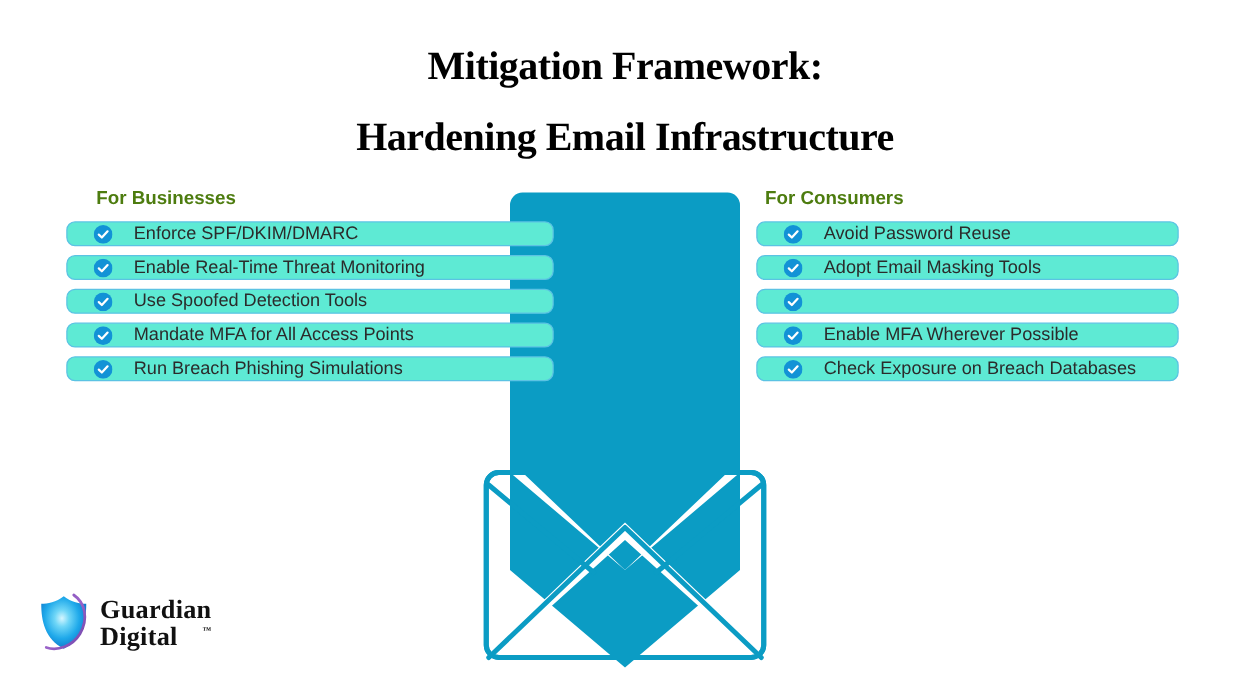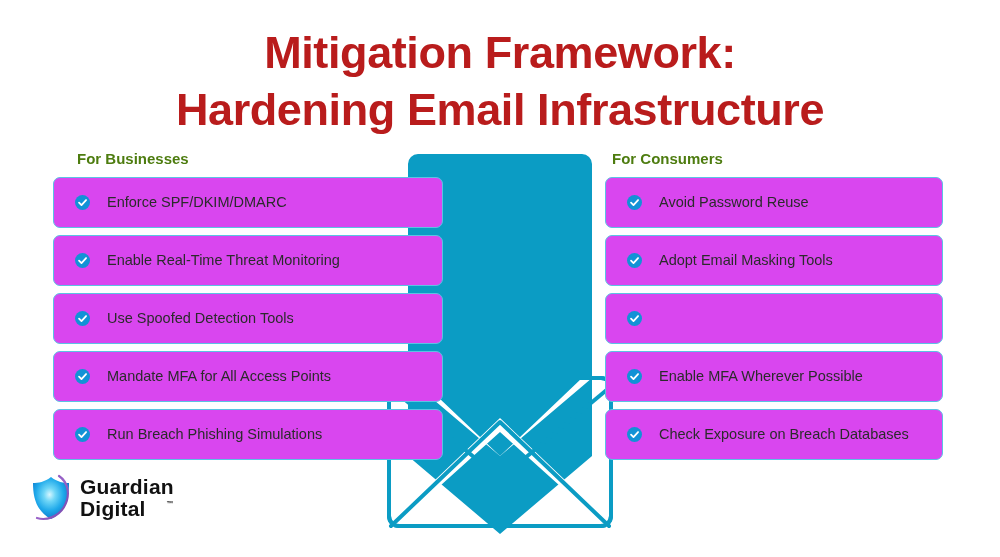--- a/index.html
+++ b/index.html
@@ -24,26 +24,26 @@
   
   #title-block {
     position: absolute;
     top: 24px;
     left: 0;
     width: 1000px;
     text-align: center;
     z-index: 6;
   }
   .title-line {
-    font-family: Liberation Sans, sans-serif;
+    font-family: Liberation Serif, serif;
     font-weight: bold;
-    font-size: 45px;
+    font-size: 32px;
     line-height: 57px;
     letter-spacing: -0.4px;
-    color: #b91c1c;
+    color: #000000;
     white-space: nowrap;
   }
 
   
   #graphic {
     position: absolute;
     left: 370px;
     top: 140px;
     width: 260px;
     height: 400px;
@@ -78,24 +78,24 @@
   .list {
     list-style: none;
     margin: 0;
     padding: 0;
   }
   .list-item {
     position: relative;
     display: flex;
     align-items: center;
     box-sizing: border-box;
-    height: 51px;
+    height: 20px;
     margin-bottom: 7px;
     padding-left: 21px;
-    background: #d946ef;
+    background: #5eead4;
     border: 1.4px solid #5bc3e3;
     border-radius: 7px;
   }
   #column-businesses .list-item { width: 390px; }
   #column-consumers  .list-item { width: 338px; }
 
   .check-icon {
     flex: 0 0 auto;
     width: 15px;
     height: 15px;
@@ -120,21 +120,21 @@
     z-index: 7;
   }
   #logo-mark { width: 46px; height: 50px; display: block; }
   #logo-wordmark {
     margin-left: 6px;
     display: flex;
     flex-direction: column;
     justify-content: center;
   }
   .logo-word {
-    font-family: Liberation Sans, sans-serif;
+    font-family: Liberation Serif, serif;
     font-weight: bold;
     font-size: 21px;
     line-height: 22px;
     letter-spacing: 0.2px;
     color: #111111;
   }
   .logo-word-second { position: relative; padding-right: 10px; }
   .logo-tm {
     position: absolute;
     right: 0;

